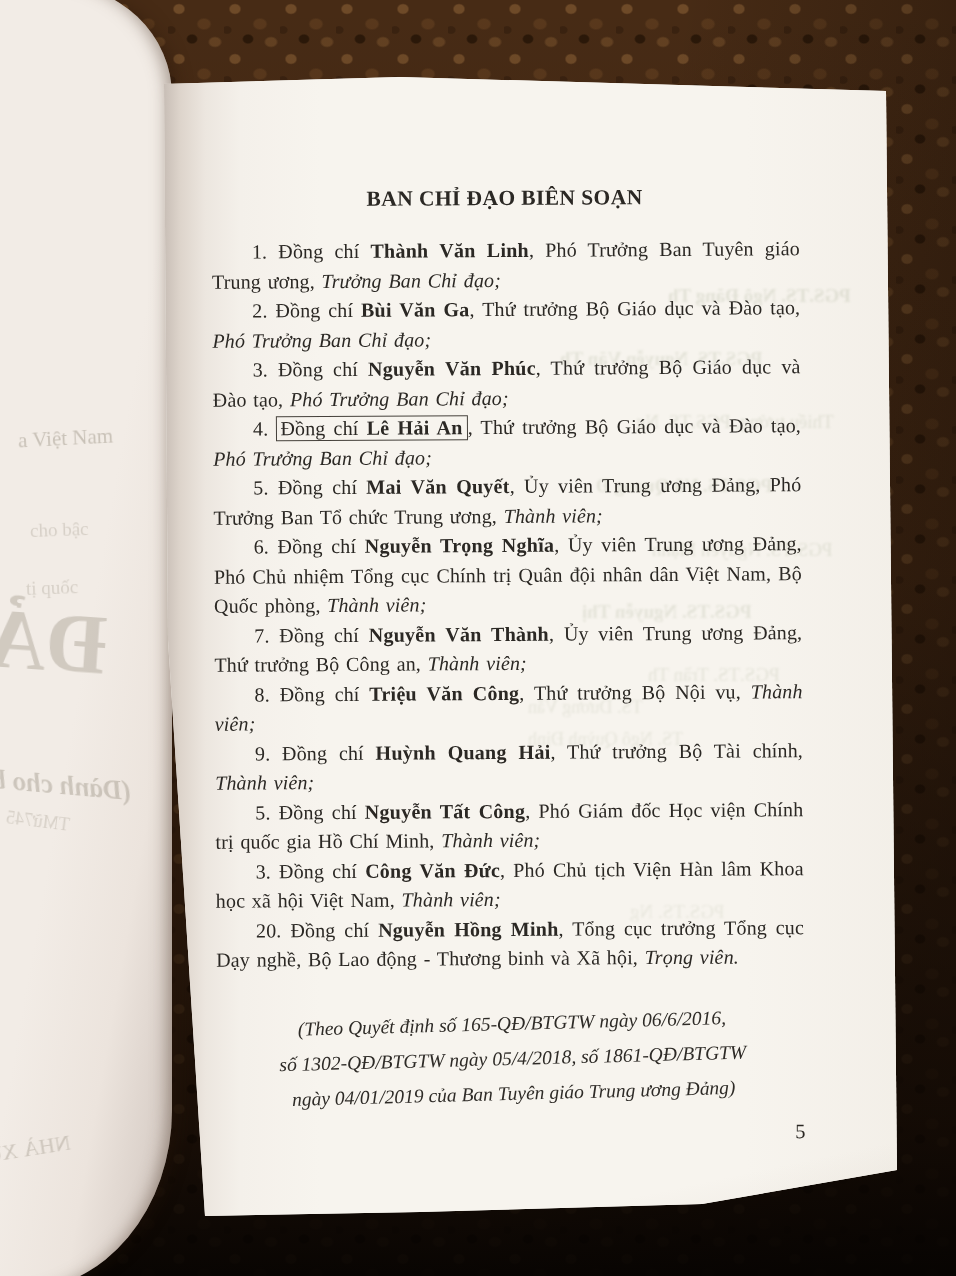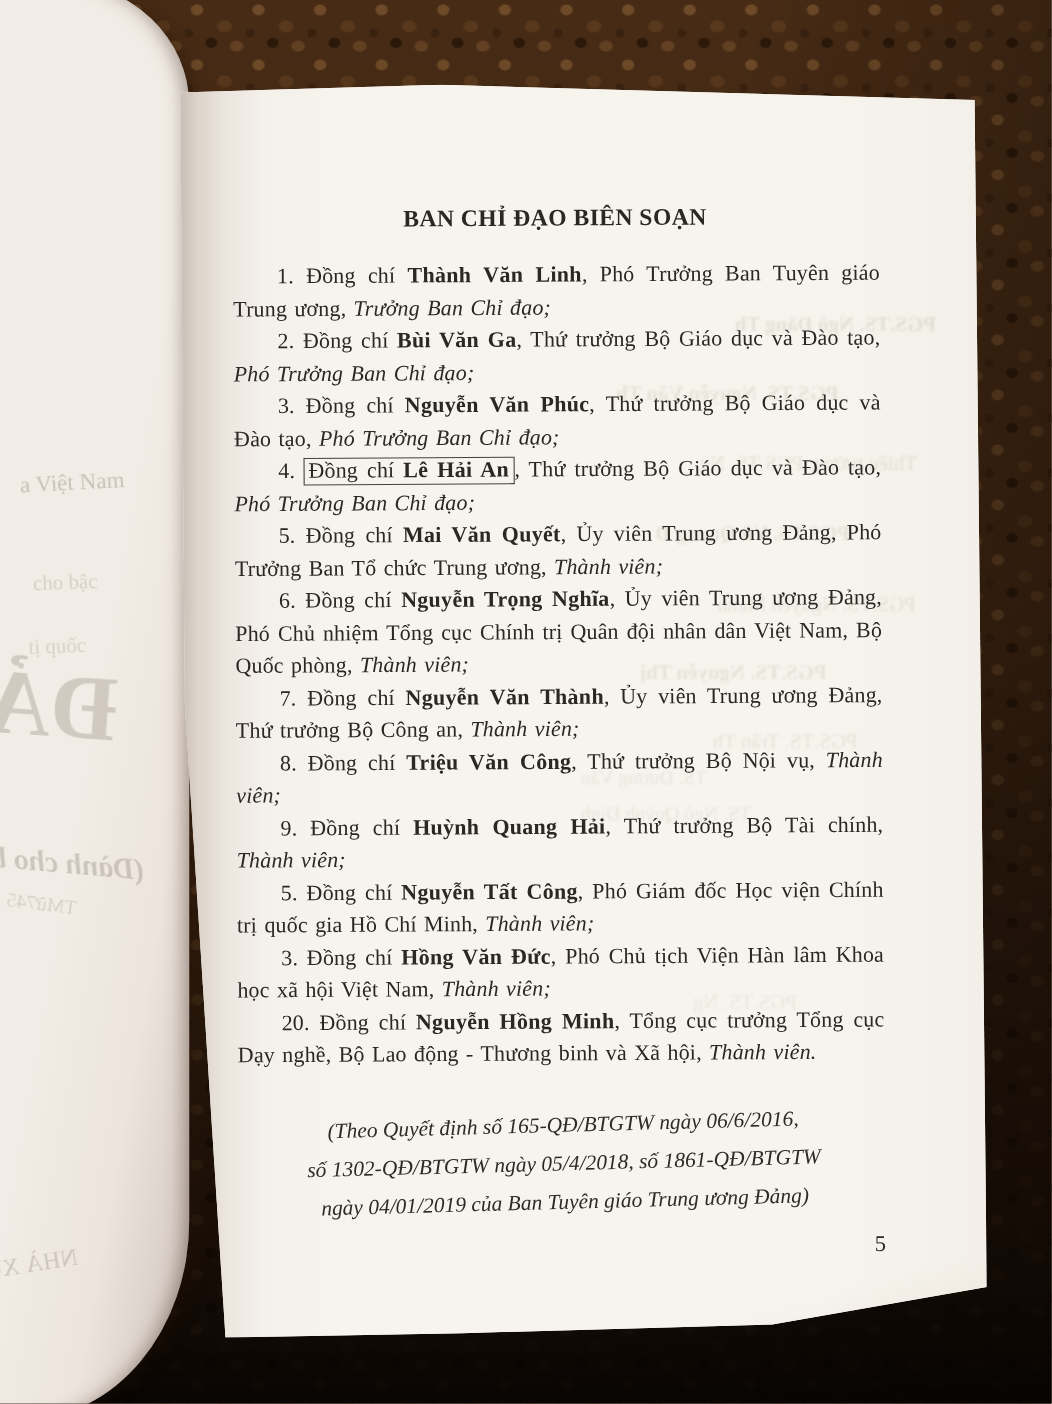--- a/index.html
+++ b/index.html
@@ -127,22 +127,22 @@
       <p class="member"><span>1. </span>Đồng chí <b>Thành Văn Linh</b>, Phó Trưởng Ban Tuyên giáo Trung ương, <i class="role">Trưởng Ban Chỉ đạo;</i></p>
       <p class="member"><span>2. </span>Đồng chí <b>Bùi Văn Ga</b>, Thứ trưởng Bộ Giáo dục và Đào tạo, <i class="role">Phó Trưởng Ban Chỉ đạo;</i></p>
       <p class="member"><span>3. </span>Đồng chí <b>Nguyễn Văn Phúc</b>, Thứ trưởng Bộ Giáo dục và Đào tạo, <i class="role">Phó Trưởng Ban Chỉ đạo;</i></p>
       <p class="member"><span>4. </span><span class="boxed">Đồng chí <b>Lê Hải An</b></span>, Thứ trưởng Bộ Giáo dục và Đào tạo, <i class="role">Phó Trưởng Ban Chỉ đạo;</i></p>
       <p class="member"><span>5. </span>Đồng chí <b>Mai Văn Quyết</b>, Ủy viên Trung ương Đảng, Phó Trưởng Ban Tổ chức Trung ương, <i class="role">Thành viên;</i></p>
       <p class="member"><span>6. </span>Đồng chí <b>Nguyễn Trọng Nghĩa</b>, Ủy viên Trung ương Đảng, Phó Chủ nhiệm Tổng cục Chính trị Quân đội nhân dân Việt Nam, Bộ Quốc phòng, <i class="role">Thành viên;</i></p>
       <p class="member"><span>7. </span>Đồng chí <b>Nguyễn Văn Thành</b>, Ủy viên Trung ương Đảng, Thứ trưởng Bộ Công an, <i class="role">Thành viên;</i></p>
       <p class="member"><span>8. </span>Đồng chí <b>Triệu Văn Công</b>, Thứ trưởng Bộ Nội vụ, <i class="role">Thành viên;</i></p>
       <p class="member"><span>9. </span>Đồng chí <b>Huỳnh Quang Hải</b>, Thứ trưởng Bộ Tài chính, <i class="role">Thành viên;</i></p>
       <p class="member"><span>5. </span>Đồng chí <b>Nguyễn Tất Công</b>, Phó Giám đốc Học viện Chính trị quốc gia Hồ Chí Minh, <i class="role">Thành viên;</i></p>
-      <p class="member"><span>3. </span>Đồng chí <b>Hồng Văn Đức</b>, Phó Chủ tịch Viện Hàn lâm Khoa học xã hội Việt Nam, <i class="role">Thành viên;</i></p>
-      <p class="member"><span>20. </span>Đồng chí <b>Nguyễn Hồng Minh</b>, Tổng cục trưởng Tổng cục Dạy nghề, Bộ Lao động - Thương binh và Xã hội, <i class="role">Thành viên.</i></p>
+      <p class="member"><span>3. </span>Đồng chí <b>Công Văn Đức</b>, Phó Chủ tịch Viện Hàn lâm Khoa học xã hội Việt Nam, <i class="role">Thành viên;</i></p>
+      <p class="member"><span>20. </span>Đồng chí <b>Nguyễn Hồng Minh</b>, Tổng cục trưởng Tổng cục Dạy nghề, Bộ Lao động - Thương binh và Xã hội, <i class="role">Trọng viên.</i></p>
     </div>
   <div class="footer-citation">
       <div>(Theo Quyết định số 165-QĐ/BTGTW ngày 06/6/2016,</div>
       <div>số 1302-QĐ/BTGTW ngày 05/4/2018, số 1861-QĐ/BTGTW</div>
       <div>ngày 04/01/2019 của Ban Tuyên giáo Trung ương Đảng)</div>
     </div>
   <div class="page-number">5</div>
 </div>
 
 </body></html>

